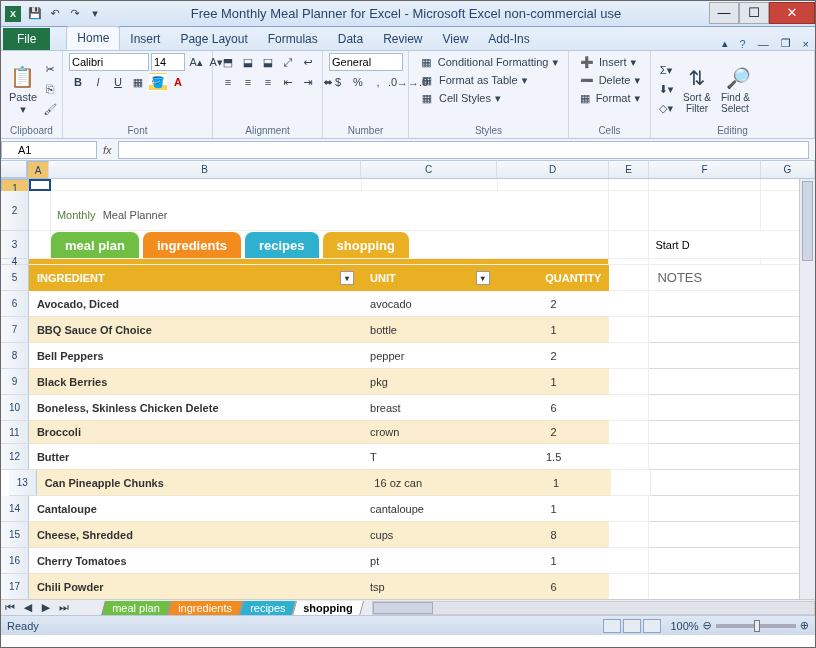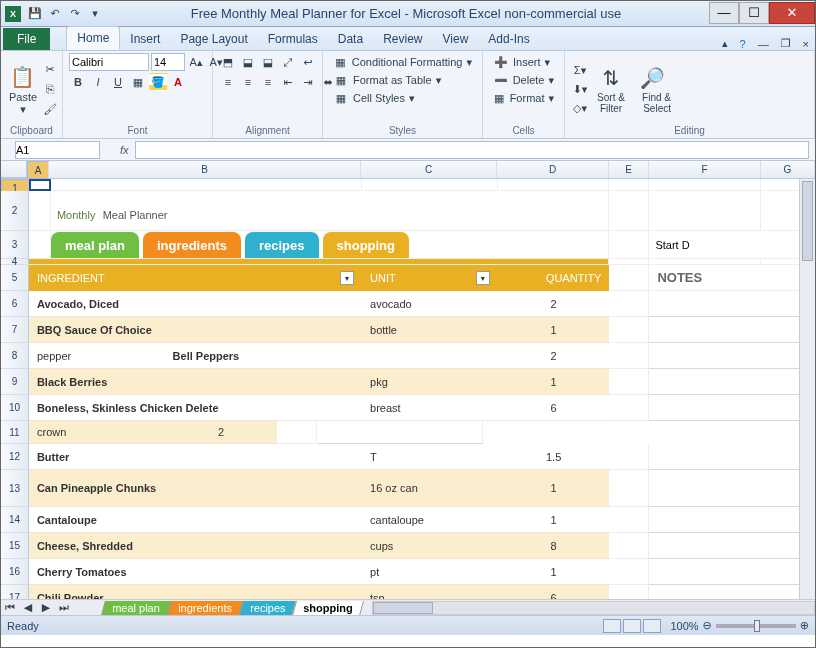--- a/index.html
+++ b/index.html
@@ -22,43 +22,43 @@
 .group{border-right:1px solid #cdd9e9;padding:2px 6px 0 6px;display:flex;flex-direction:column;justify-content:space-between}
 .glabel{text-align:center;color:#5a6d87;font-size:10px;padding-bottom:2px}
 .grow{display:flex;align-items:center;gap:2px}
 .bigbtn{display:flex;flex-direction:column;align-items:center;justify-content:center;width:40px;padding:2px;color:#345}
 .bigbtn .ico{font-size:20px;height:28px;display:flex;align-items:center}
 .sel{border:1px solid #a9bdd8;background:#fff;height:18px;font-size:11px;padding:0 2px}
 .smbtn{min-width:18px;height:18px;border:1px solid transparent;display:flex;align-items:center;justify-content:center;color:#345}
 .midbtn{display:flex;align-items:center;gap:4px;padding:1px 4px;color:#345;white-space:nowrap}
 .midbtn .mico{width:16px;height:16px;display:flex;align-items:center;justify-content:center}
 .formulabar{height:22px;border-bottom:1px solid #b9c9de;display:flex;align-items:center;background:#f1f5fb}
-.namebox{width:85px;border:1px solid #a9bdd8;background:#fff;height:18px;margin:0 14px;padding:0 0;display:flex;align-items:center}
+.namebox{width:96px;border:1px solid #a9bdd8;background:#fff;height:18px;margin:0 0;padding:0 16px;display:flex;align-items:center}
 .fx{padding:0 6px;font-style:italic;color:#555}
 .fxinput{flex:1;border:1px solid #a9bdd8;background:#fff;height:18px;margin-right:6px}
 .grid{position:relative;height:454px;overflow:hidden;background:#fff}
 .colhdrs{display:flex;height:18px;background:linear-gradient(#f7f9fc,#e6ecf4);border-bottom:1px solid #b9c9de}
 .rowhdr{width:28px;background:linear-gradient(90deg,#f7f9fc,#e6ecf4);border-right:1px solid #b9c9de;border-bottom:1px solid #d6dde8;display:flex;align-items:center;justify-content:center;color:#28466a;font-size:10px}
 .colcell{border-right:1px solid #d6dde8;display:flex;align-items:center;justify-content:center;color:#28466a;font-size:10px}
 .colcell.sel,.rowhdr.sel{background:#f0c36d}
 .rows{display:flex;flex-direction:column}
 .row{display:flex;height:24px}
 .row.tall{height:40px}
 .cell{border-right:1px solid #eee;border-bottom:1px solid #eee;padding:0 6px;display:flex;align-items:center;overflow:hidden}
 .title-cell{font-size:26px;color:#5b7c3a;font-weight:300}
 .title-cell .dark{color:#555}
 .tabpill{height:26px;border-radius:8px 8px 0 0;color:#fff;display:flex;align-items:center;padding:0 14px;font-size:13px;font-weight:bold;margin-right:4px}
 .pill-green{background:#6fbf44}.pill-orange{background:#f28c1e}.pill-blue{background:#2fb0cf}.pill-yellow{background:#e9b024}
-.hdrcell{background:#e9b024;color:#fff;font-weight:normal;font-size:12px;display:flex;align-items:center;padding:0 8px;justify-content:space-between}
+.hdrcell{background:#e9b024;color:#fff;font-weight:bold;font-size:12px;display:flex;align-items:center;padding:0 8px;justify-content:space-between}
 .filterbtn{width:14px;height:14px;background:#fff;border:1px solid #999;display:flex;align-items:center;justify-content:center;font-size:8px;color:#333}
 .datacell{font-size:11px;color:#333;padding:0 8px;display:flex;align-items:center}
 .datacell.bold{font-weight:bold}
 .altrow .tblcell{background:#fbeecf}
 .tblcell{border-bottom:1px solid #f0e6cf}
-.notehdr{font-weight:bold;color:#666;font-size:13px;padding-left:8px}
+.notehdr{font-weight:normal;color:#666;font-size:13px;padding-left:8px}
 .notecell{border-bottom:1px solid #d9d9d9}
 .vscroll{position:absolute;right:0;top:18px;bottom:16px;width:16px;background:#e9edf3;border-left:1px solid #ccc}
 .vthumb{position:absolute;top:2px;left:2px;right:2px;height:80px;background:#cdd6e2;border:1px solid #aab}
 .hscroll{position:absolute;bottom:0;left:0;right:0;height:16px;background:#e9edf3;border-top:1px solid #ccc;display:flex;align-items:center}
 .sheettabs{display:flex;align-items:flex-end;height:16px;padding-left:30px;gap:0}
 .sheettab{padding:1px 8px;font-size:10px;border:1px solid #999;border-top:none;background:#fff;position:relative;transform:skewX(-15deg)}
 .sheettab span{display:inline-block;transform:skewX(15deg)}
 .sheettab.mp{background:#6fbf44;color:#fff}.sheettab.ing{background:#f28c1e;color:#fff}.sheettab.rec{background:#2fb0cf;color:#fff}
 .sheettab.active{background:#fff;font-weight:bold}
 .hsb{flex:1;margin-left:10px;height:14px;background:#e0e4ea;border:1px solid #ccc;position:relative}
@@ -164,20 +164,35 @@
           <div class="smbtn">≡</div>
           <div class="smbtn">≡</div>
           <div class="smbtn">≡</div>
           <div class="smbtn">⇤</div>
           <div class="smbtn">⇥</div>
           <div class="smbtn">⬌</div>
         </div>
     </div>
     <div class="glabel">Alignment</div>
   </div>
+  <div class="group" style="width:86px">
+    <div>
+      <div class="grow">
+          <input class="sel" style="width: 74px;" value="General">
+        </div>
+      <div class="grow" style="margin-top:2px">
+          <div class="smbtn">$</div>
+          <div class="smbtn">%</div>
+          <div class="smbtn">,</div>
+          <div class="smbtn">.0→</div>
+          <div class="smbtn">→.0</div>
+        </div>
+    </div>
+    <div class="glabel">Number</div>
+  </div>
   <div class="group" style="width:160px">
     <div>
       <div class="midbtn"><div class="mico">▦</div><span>Conditional Formatting</span> ▾</div>
       <div class="midbtn"><div class="mico">▦</div><span>Format as Table</span> ▾</div>
       <div class="midbtn"><div class="mico">▦</div><span>Cell Styles</span> ▾</div>
     </div>
     <div class="glabel">Styles</div>
   </div>
   <div class="group" style="width:82px">
     <div>
@@ -193,21 +208,21 @@
         <div class="smbtn">Σ▾</div>
         <div class="smbtn">⬇▾</div>
         <div class="smbtn">◇▾</div>
       </div>
       <div class="bigbtn">
           <div class="ico">⇅</div>
           <div style="font-size:10px;text-align:center;line-height:1.1">Sort &amp; Filter</div>
         </div>
       <div class="bigbtn">
           <div class="ico">🔎</div>
-          <div style="font-size:10px;text-align:right;line-height:1.1">Find &amp; Select</div>
+          <div style="font-size:10px;text-align:left;line-height:1.1">Find &amp; Select</div>
         </div>
     </div>
     <div class="glabel">Editing</div>
   </div>
 </div>
 
 <div class="formulabar">
   <div class="namebox">
       <span>A1</span>
     </div>
@@ -295,22 +310,22 @@
       <div class="row altrow" style="height: 26px;">
         <div class="rowhdr">7</div>
         <div class="datacell bold tblcell" style="width: 334px;">BBQ Sauce Of Choice</div>
         <div class="datacell tblcell" style="width: 136px;">bottle</div>
         <div class="datacell tblcell" style="width: 112px; justify-content: center;">1</div>
         <div class="cell " style="width: 40px;"></div>
         <div class="cell notecell" style="width: 166px;"></div>
       </div>
       <div class="row" style="height: 26px;">
         <div class="rowhdr">8</div>
+        <div class="datacell bold tblcell" style="width: 334px;">Bell Peppers</div>
         <div class="datacell tblcell" style="width: 136px;">pepper</div>
-        <div class="datacell bold tblcell" style="width: 334px;">Bell Peppers</div>
         <div class="datacell tblcell" style="width: 112px; justify-content: center;">2</div>
         <div class="cell " style="width: 40px;"></div>
         <div class="cell notecell" style="width: 166px;"></div>
       </div>
       <div class="row altrow" style="height: 26px;">
         <div class="rowhdr">9</div>
         <div class="datacell bold tblcell" style="width: 334px;">Black Berries</div>
         <div class="datacell tblcell" style="width: 136px;">pkg</div>
         <div class="datacell tblcell" style="width: 112px; justify-content: center;">1</div>
         <div class="cell " style="width: 40px;"></div>
@@ -319,34 +334,35 @@
       <div class="row" style="height: 26px;">
         <div class="rowhdr">10</div>
         <div class="datacell bold tblcell" style="width: 334px;">Boneless, Skinless Chicken Delete</div>
         <div class="datacell tblcell" style="width: 136px;">breast</div>
         <div class="datacell tblcell" style="width: 112px; justify-content: center;">6</div>
         <div class="cell " style="width: 40px;"></div>
         <div class="cell notecell" style="width: 166px;"></div>
       </div>
       <div class="row altrow" style="height: 23px;">
         <div class="rowhdr">11</div>
+        <div class="datacell bold tblcell" style="width: 334px;">Broccoli</div>
         <div class="datacell tblcell" style="width: 136px;">crown</div>
         <div class="datacell tblcell" style="width: 112px; justify-content: center;">2</div>
         <div class="cell " style="width: 40px;"></div>
         <div class="cell notecell" style="width: 166px;"></div>
       </div>
       <div class="row" style="height: 26px;">
         <div class="rowhdr">12</div>
         <div class="datacell bold tblcell" style="width: 334px;">Butter</div>
         <div class="datacell tblcell" style="width: 136px;">T</div>
         <div class="datacell tblcell" style="width: 112px; justify-content: center;">1.5</div>
         <div class="cell " style="width: 40px;"></div>
         <div class="cell notecell" style="width: 166px;"></div>
       </div>
-      <div class="row altrow" style="height: 37px;">
+      <div class="row altrow" style="height: 26px; padding-left: 8px;">
         <div class="rowhdr">13</div>
         <div class="datacell bold tblcell" style="width: 334px;">Can Pineapple Chunks</div>
         <div class="datacell tblcell" style="width: 136px;">16 oz can</div>
         <div class="datacell tblcell" style="width: 112px; justify-content: center;">1</div>
         <div class="cell " style="width: 40px;"></div>
         <div class="cell notecell" style="width: 166px;"></div>
       </div>
       <div class="row" style="height: 26px;">
         <div class="rowhdr">14</div>
         <div class="datacell bold tblcell" style="width: 334px;">Cantaloupe</div>

